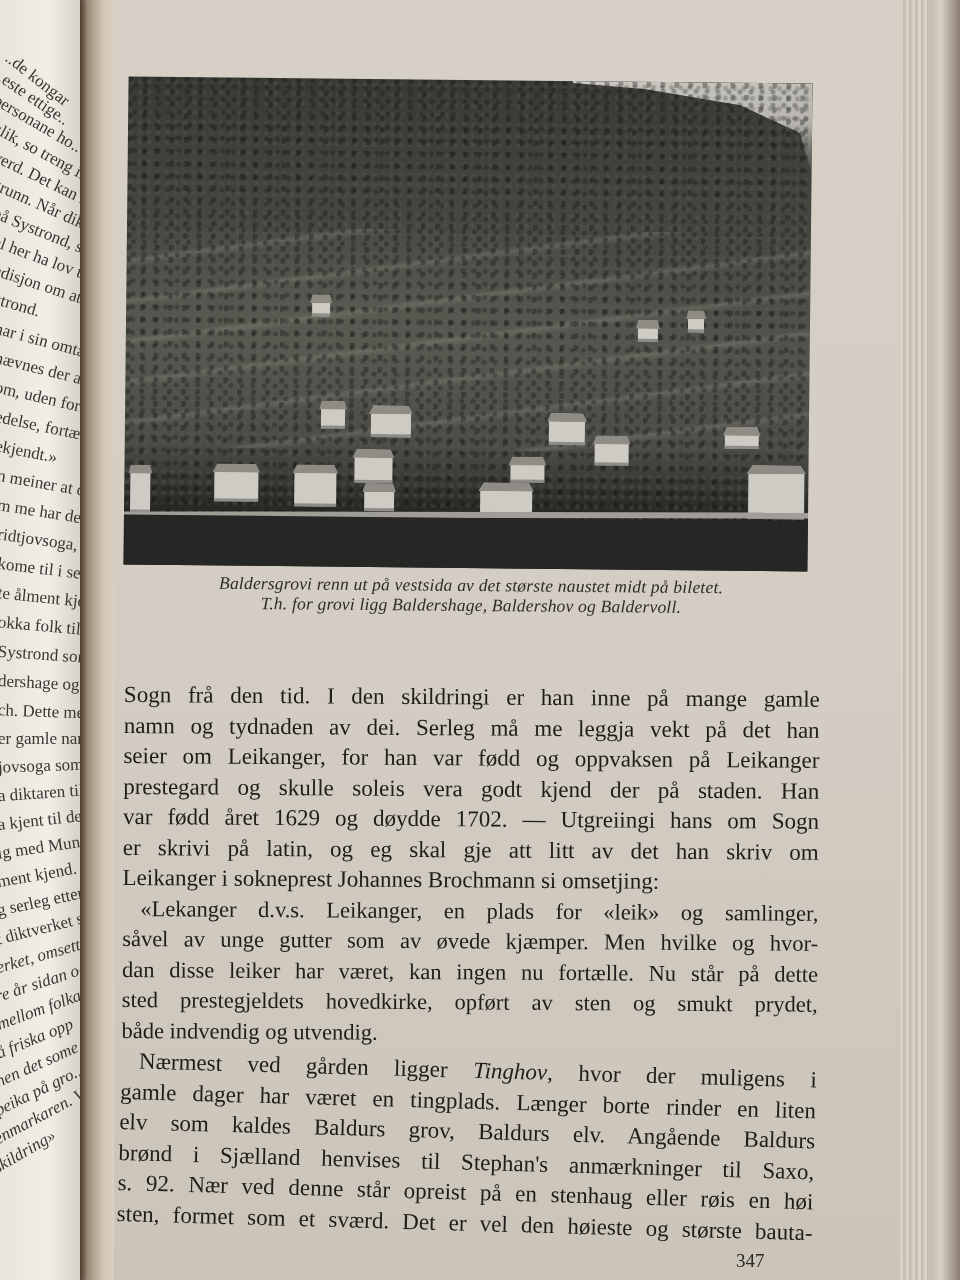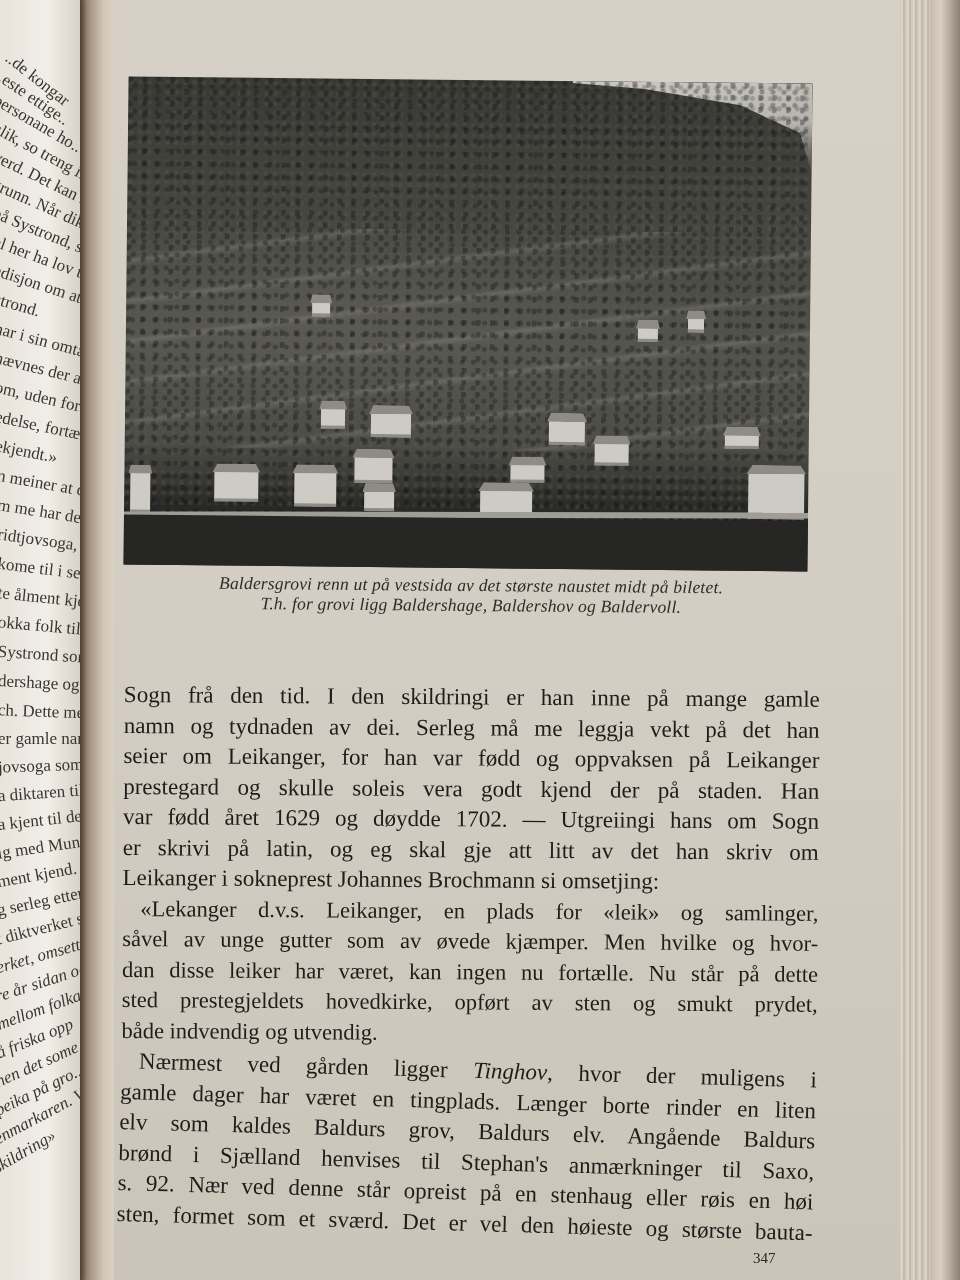--- a/index.html
+++ b/index.html
@@ -185,24 +185,24 @@
     .body-line.last { text-align-last: left; }
     .body-line.indent { padding-left: 18px; }
     .quote-block .body-line { font-size: 22.5px; }
     .lower-block {
       transform: rotate(1.2deg);
       transform-origin: left top;
     }
     em { font-style: italic; }
     .page-number {
       position: absolute;
-      left: 753px;
+      left: 736px;
       top: 1250px;
       font-family: "Liberation Serif", serif;
-      font-size: 15px;
+      font-size: 19px;
       color: #2a2622;
     }
   </style>
 </head>
 <body>
 
 <div class="scene">
 
   <div class="left-page">
     <div class="left-page-lines">

